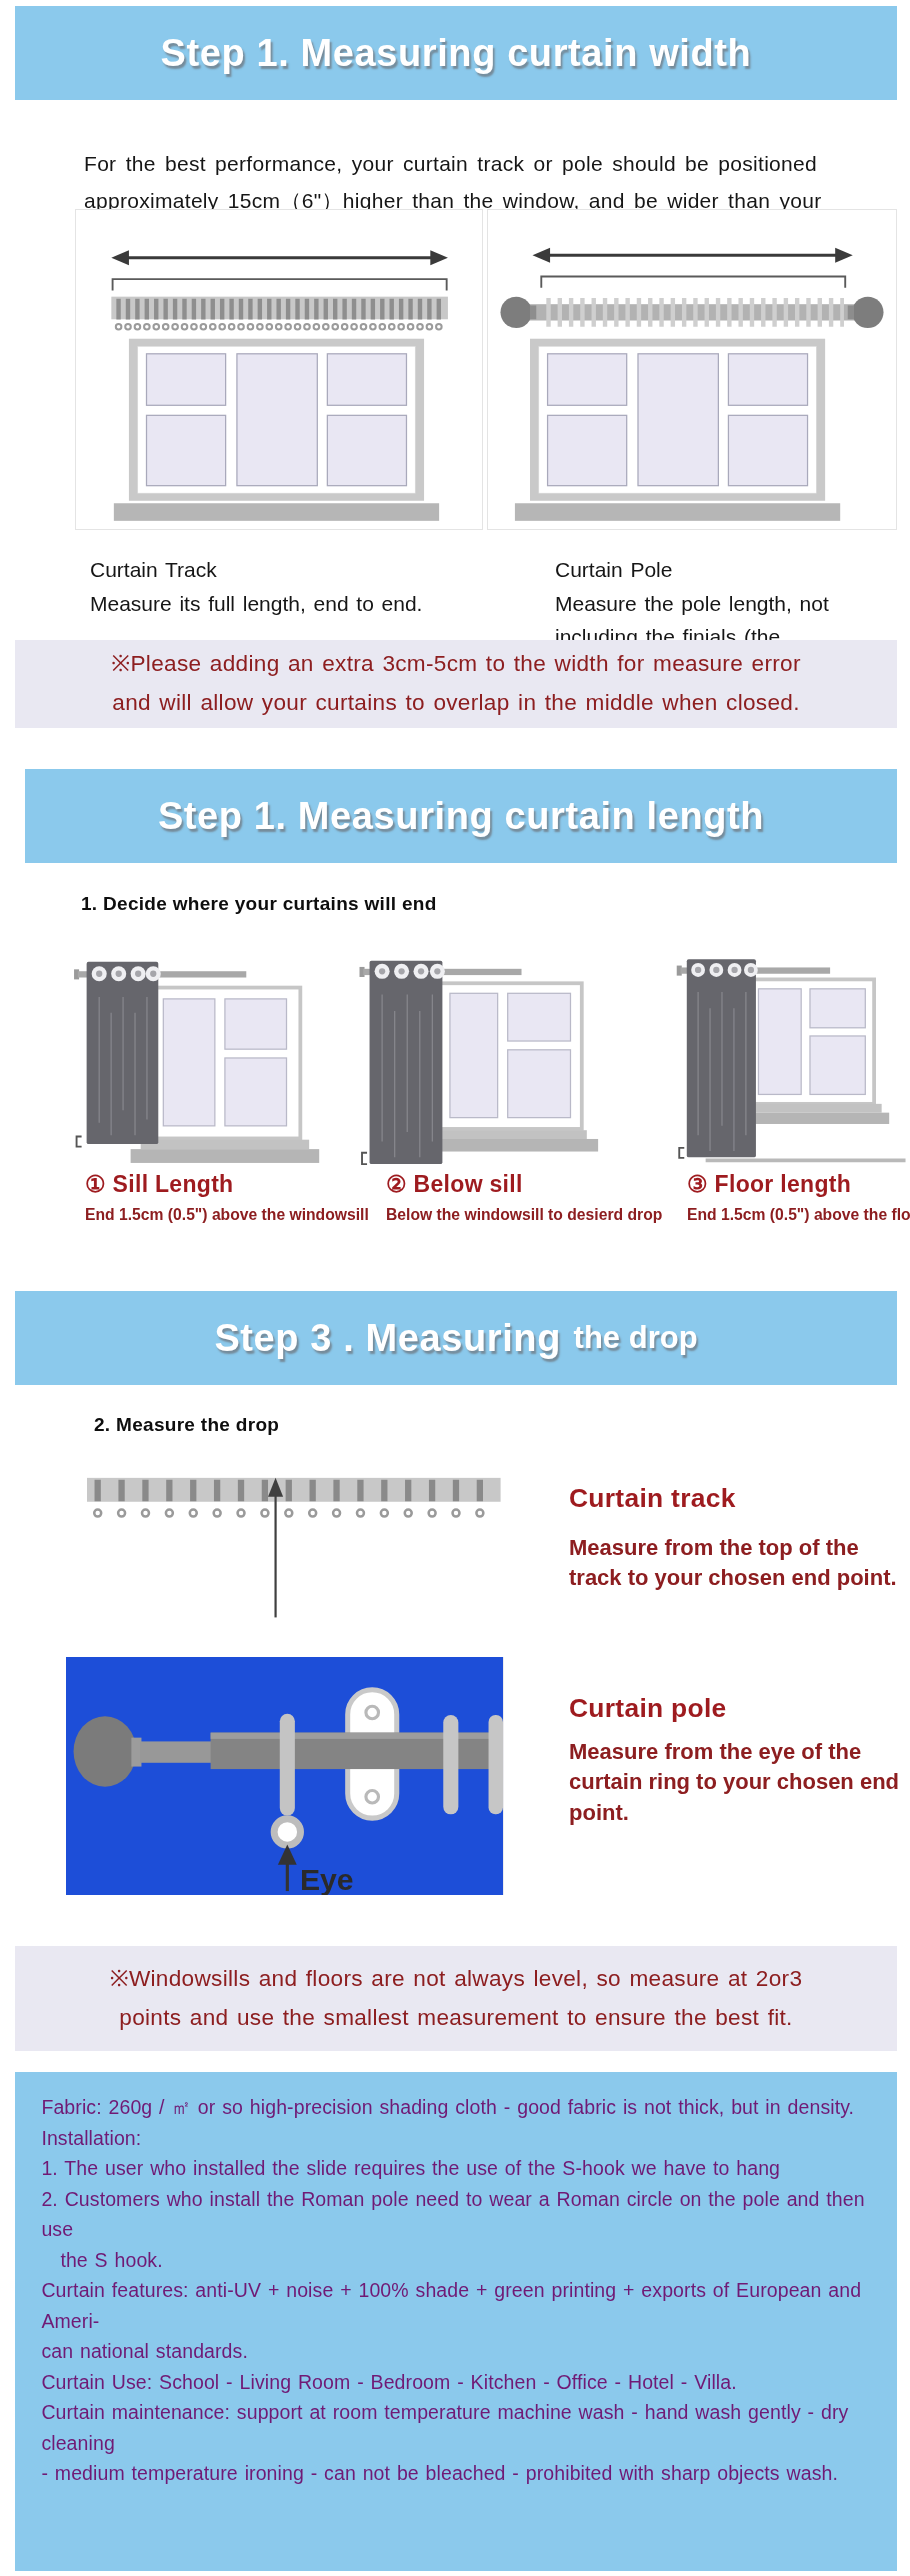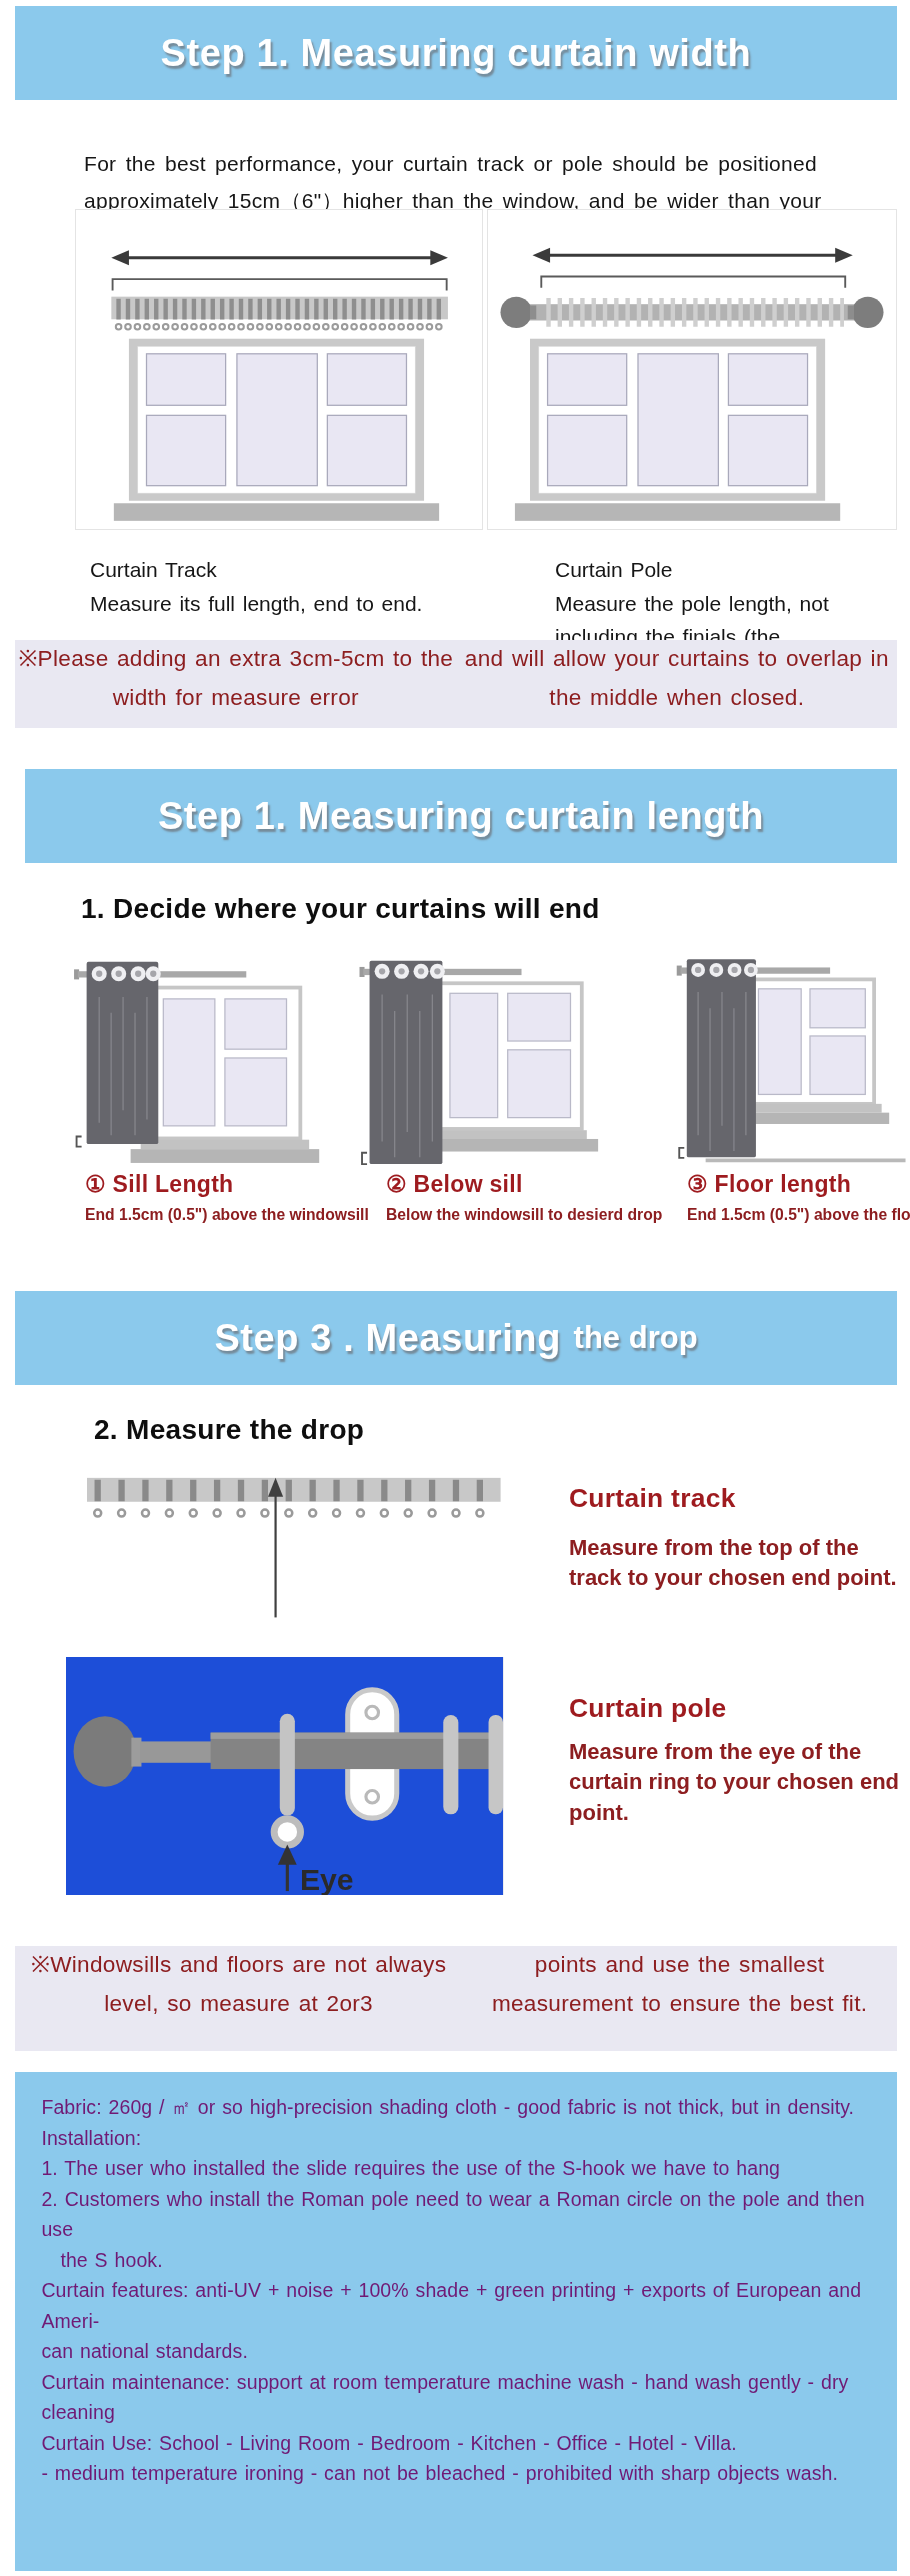--- a/index.html
+++ b/index.html
@@ -26,26 +26,26 @@
   #panelB{left:487px;top:209px;width:408px;height:319px;}
 
   
   .cap{position:absolute;font-size:21px;color:#161616;line-height:1.6;word-spacing:1.9px;}
   #cap-track{left:90px;top:553px;}
   #cap-pole{left:555px;top:553px;}
 
   
   .noteband{position:absolute;left:15px;width:882px;background:var(--note-bg,#E9E8F2);
             color:var(--dark-red,#8D1E20);text-align:center;font-size:22.6px;line-height:1.72;
-            letter-spacing:0.3px;word-spacing:1.9px;display:flex;flex-direction:row;justify-content:center;}
+            letter-spacing:0.3px;word-spacing:1.9px;display:flex;flex-direction:column;justify-content:center;}
   #note1{top:640px;height:88px;}
   #note2{top:1946px;height:105px;}
 
   
-  .black-heading{position:absolute;font-weight:bold;color:#0e0e0e;font-size:28px;letter-spacing:0.3px;}
+  .black-heading{position:absolute;font-weight:bold;color:#0e0e0e;font-size:19px;letter-spacing:0.3px;}
   #h-step2{left:81px;top:893px;}
   #h-step3{left:94px;top:1414px;}
 
   
   .illu{position:absolute;}
   #illu1{left:70px;top:953px;}
   #illu2{left:357px;top:953px;}
   #illu3{left:674px;top:953px;}
 
   
@@ -352,20 +352,20 @@
 
   <div id="infobox">
     <div class="lines">
       <div class="ln">Fabric: 260g / ㎡ or so high-precision shading cloth - good fabric is not thick, but in density.</div>
       <div class="ln">Installation:</div>
       <div class="ln">1. The user who installed the slide requires the use of the S-hook we have to hang</div>
       <div class="ln">2. Customers who install the Roman pole need to wear a Roman circle on the pole and then use</div>
       <div class="ln indent">the S hook.</div>
       <div class="ln">Curtain features: anti-UV + noise + 100% shade + green printing + exports of European and Ameri-</div>
       <div class="ln">can national standards.</div>
+      <div class="ln">Curtain Use: School - Living Room - Bedroom - Kitchen - Office - Hotel - Villa.</div>
       <div class="ln">Curtain maintenance: support at room temperature machine wash - hand wash gently - dry cleaning</div>
-      <div class="ln">Curtain Use: School - Living Room - Bedroom - Kitchen - Office - Hotel - Villa.</div>
       <div class="ln">- medium temperature ironing - can not be bleached - prohibited with sharp objects wash.</div>
     </div>
   </div>
 
 </div>
 
 
 </body></html>

